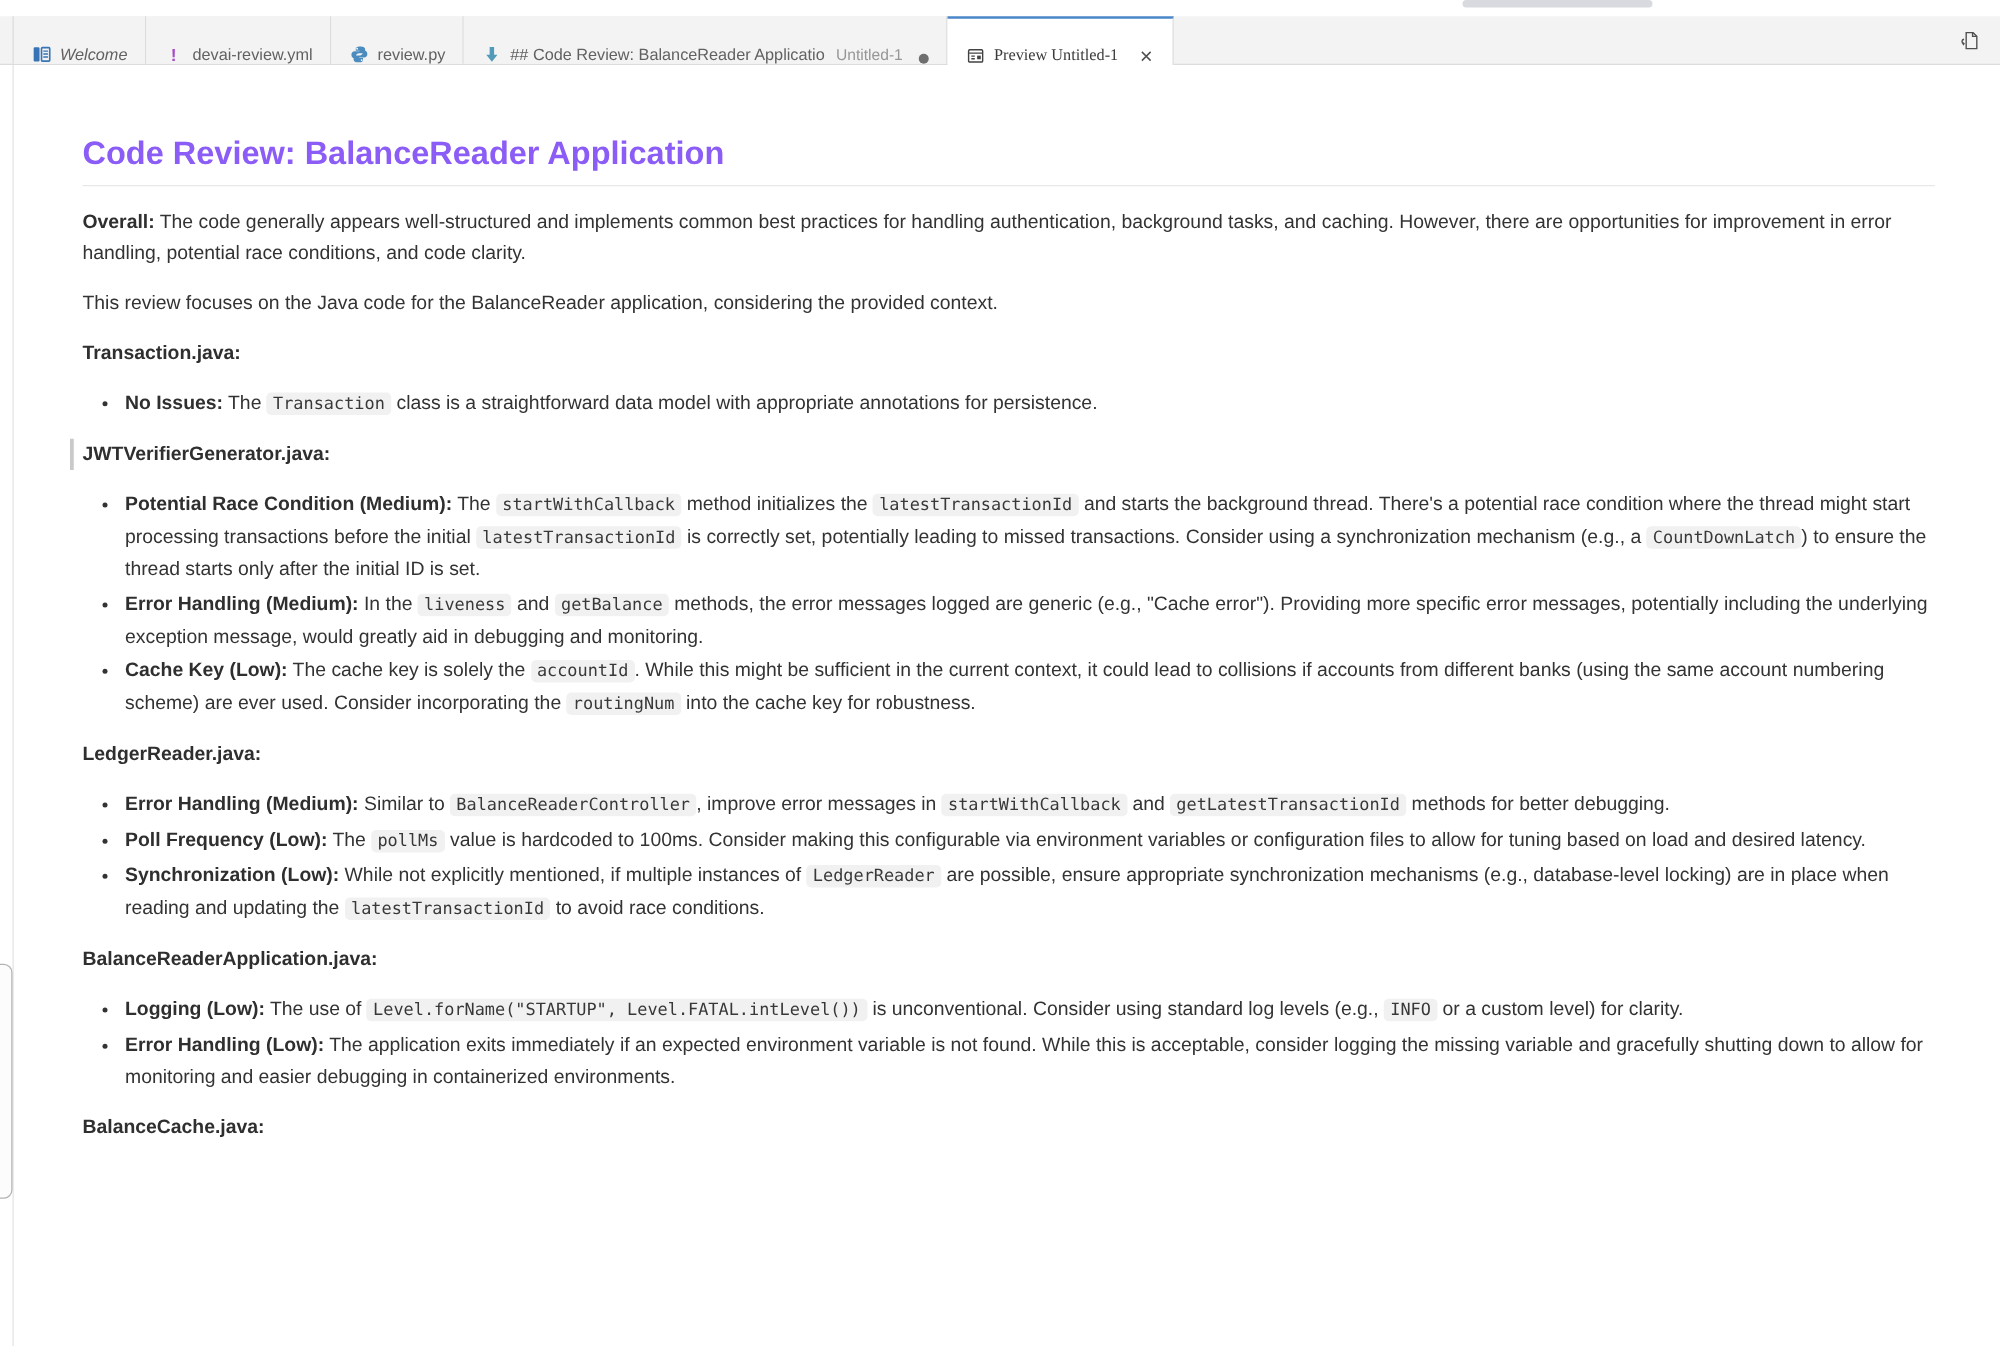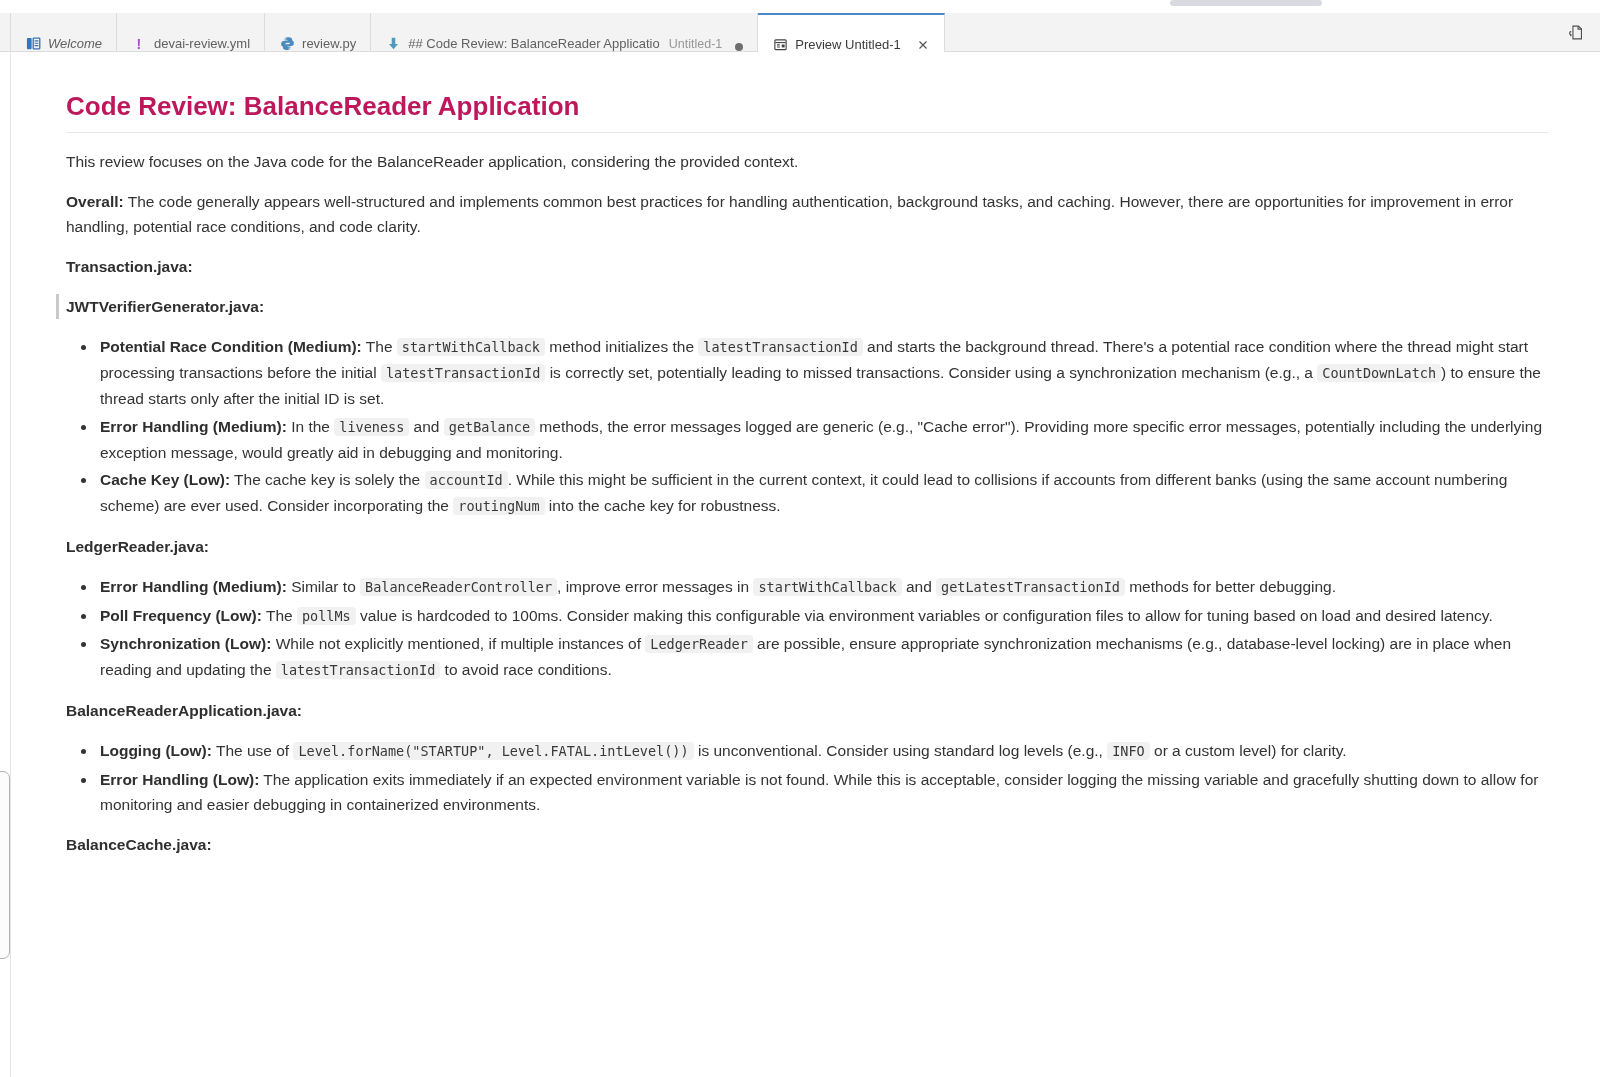--- a/index.html
+++ b/index.html
@@ -13,38 +13,38 @@
   .top-thumb{position:absolute;left:1170px;top:0;width:152px;height:6px;
     background:#d9d9e0;border-radius:4px;}
   
   .tabbar{height:38px;background:#f3f3f3;border-bottom:1px solid #dcdcdc;
     display:flex;align-items:stretch;padding-left:10px;position:relative;}
   .tab{display:flex;align-items:flex-end;gap:7px;padding:0 14px;
     border-right:1px solid #dcdcdc;font-size:13px;color:#616161;
     background:#f3f3f3;white-space:nowrap;cursor:pointer;position:relative;}
   .tab:first-child{border-left:1px solid #dcdcdc;}
   .tab.active{background:#fff;color:#3b3b3b;margin-bottom:-1px;
-    border-top:2px solid #4a86c8;padding-top:0;}
+    border-top:2px solid #4a86c8;padding-top:0;font-family:Liberation Serif, serif;}
   .tab .tab-icon{display:flex;align-items:center;width:16px;justify-content:center;}
   .glyph-icon{font-weight:700;font-size:14px;line-height:1;}
   .tab .lbl.italic{font-style:italic;}
   .tab .secondary{color:#979797;font-size:12.5px;margin-left:2px;margin-top:32px;}
   .dirty-dot{width:8px;height:8px;border-radius:50%;background:#6e6e6e;
     display:inline-block;margin-left:6px;}
   .tab .close{margin-left:8px;display:flex;align-items:center;}
   .tabbar-actions{margin-left:auto;display:flex;align-items:center;padding-right:16px;}
   .action-btn{display:flex;align-items:center;cursor:pointer;}
   
   .editor{position:relative;height:1025px;background:#fff;}
   .group-divider{position:absolute;left:10px;top:0;bottom:0;width:1px;background:#e4e4e4;}
   .left-thumb{position:absolute;left:-6px;top:719px;width:14px;height:186px;
     background:#fcfcfc;border:1px solid #b3b3b3;border-radius:7px;}
   .doc{padding:38px 52px 20px 66px;font-size:15.5px;line-height:25px;color:#333;}
-  .doc h1{font-size:26px;line-height:32px;font-weight:700;color:#be185d;
-    margin:0 0 16px 0;padding-bottom:10px;border-bottom:1px solid #e8e8e8;}
+  .doc h1{font-size:26px;line-height:32px;font-weight:700;color:#8b5cf6;
+    margin:16px 0 16px 0;padding-bottom:10px;border-bottom:1px solid #e8e8e8;}
   .md-p{margin:15px 0;}
   .md-ul{margin:14px 0;padding-left:31px;}
   .md-ul li{margin:2.5px 0;padding-left:3px;}
   code.inline-code{font-family:"DejaVu Sans Mono","Liberation Mono",monospace;
     font-size:13.5px;background:#f1f1f1;border-radius:4px;padding:1px 5px;color:#383838;}
   strong{font-weight:700;color:#2f2f2f;}
   
   .p-marked{position:relative;}
   .p-marked::before{content:"";position:absolute;left:-10px;top:0;width:3px;height:25px;background:#c9c9c9;}
   .ul-marked li{position:relative;}
@@ -125,23 +125,26 @@
         </span>
       </div>
   </div>
 
   <div class="editor">
     <div class="group-divider"></div>
     <div class="left-thumb"></div>
     <main class="doc">
       <h1>Code Review: BalanceReader Application</h1>
       <div id="blocks">
+          <p class="md-p"><strong>Overall:</strong> The code generally appears well-structured and implements common best practices for handling authentication, background tasks, and caching. However, there are opportunities for improvement in error handling, potential race conditions, and code clarity.</p>
           <p class="md-p">This review focuses on the Java code for the BalanceReader application, considering the provided context.</p>
-          <p class="md-p"><strong>Overall:</strong> The code generally appears well-structured and implements common best practices for handling authentication, background tasks, and caching. However, there are opportunities for improvement in error handling, potential race conditions, and code clarity.</p>
           <p class="md-p"><strong>Transaction.java:</strong></p>
+          <ul class="md-ul">
+            <li><strong>No Issues:</strong> The <code class="inline-code">Transaction</code> class is a straightforward data model with appropriate annotations for persistence.</li>
+          </ul>
           <p class="md-p p-marked"><strong>JWTVerifierGenerator.java:</strong></p>
           <ul class="md-ul">
             <li><strong>Potential Race Condition (Medium):</strong> The <code class="inline-code">startWithCallback</code> method initializes the <code class="inline-code">latestTransactionId</code> and starts the background thread. There's a potential race condition where the thread might start processing transactions before the initial <code class="inline-code">latestTransactionId</code> is correctly set, potentially leading to missed transactions. Consider using a synchronization mechanism (e.g., a <code class="inline-code">CountDownLatch</code>) to ensure the thread starts only after the initial ID is set.</li>
             <li><strong>Error Handling (Medium):</strong> In the <code class="inline-code">liveness</code> and <code class="inline-code">getBalance</code> methods, the error messages logged are generic (e.g., "Cache error"). Providing more specific error messages, potentially including the underlying exception message, would greatly aid in debugging and monitoring.</li>
             <li><strong>Cache Key (Low):</strong> The cache key is solely the <code class="inline-code">accountId</code>. While this might be sufficient in the current context, it could lead to collisions if accounts from different banks (using the same account numbering scheme) are ever used. Consider incorporating the <code class="inline-code">routingNum</code> into the cache key for robustness.</li>
           </ul>
           <p class="md-p"><strong>LedgerReader.java:</strong></p>
           <ul class="md-ul">
             <li><strong>Error Handling (Medium):</strong> Similar to <code class="inline-code">BalanceReaderController</code>, improve error messages in <code class="inline-code">startWithCallback</code> and <code class="inline-code">getLatestTransactionId</code> methods for better debugging.</li>
             <li><strong>Poll Frequency (Low):</strong> The <code class="inline-code">pollMs</code> value is hardcoded to 100ms. Consider making this configurable via environment variables or configuration files to allow for tuning based on load and desired latency.</li>

